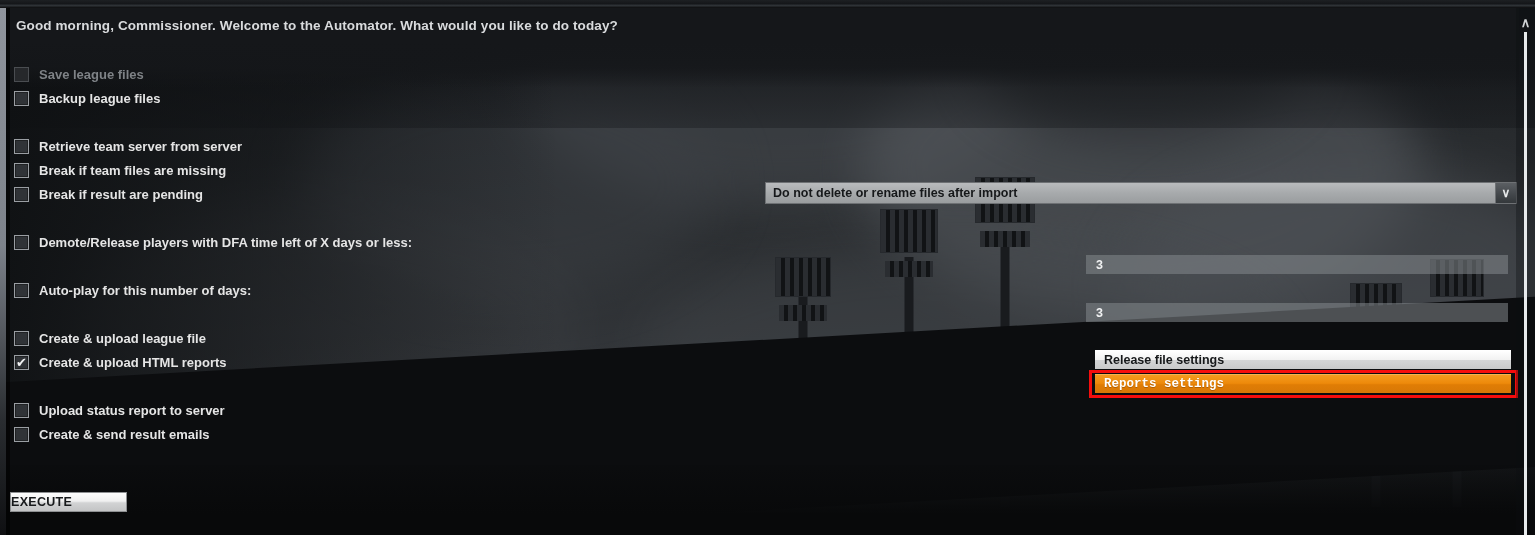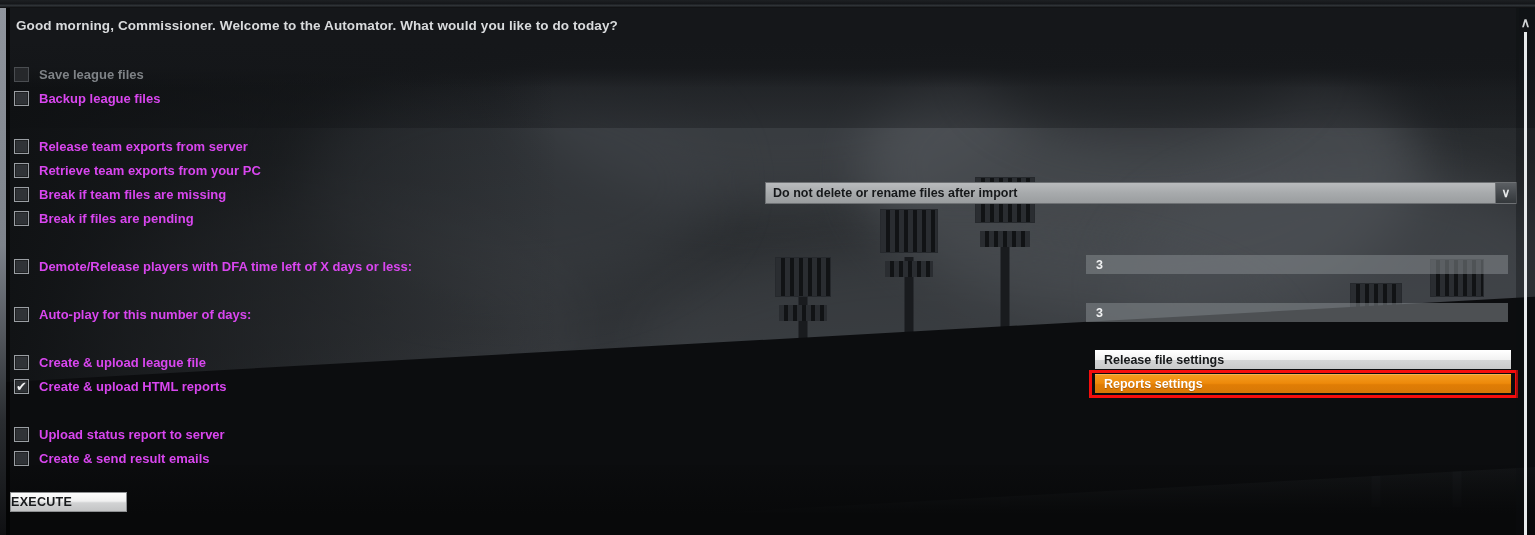--- a/index.html
+++ b/index.html
@@ -127,21 +127,21 @@
     flex: 0 0 auto;
     box-shadow: inset 0 0 0 1px rgba(0,0,0,.35);
   }
   .cb .tick {
     color: #f2f3f4; font-size: 13px; line-height: 1;
     font-family: "DejaVu Sans", sans-serif;
     margin-top: -1px;
   }
   .opt-label {
     margin-left: 10px;
-    color: #d946ef;
+    color: #e5e5e5;
     font-size: 13px;
     font-weight: bold;
     white-space: nowrap;
   }
   .opt-row.disabled .cb {
     border-color: #4a4d51;
     background: #26282b;
     box-shadow: none;
   }
   .opt-row.disabled .opt-label { color: #7e8286; }
@@ -198,20 +198,21 @@
     background: linear-gradient(to bottom, #ffffff 0%, #f2f2f2 48%, #d4d5d6 52%, #c8c9ca 100%);
     color: #17191b;
     border-top: 1px solid #ffffff;
   }
   #btn-reports {
     top: 374px;
     background: linear-gradient(to bottom, #f49a1f 0%, #ee8a0b 46%, #e07d05 54%, #d87806 100%);
     color: #ffffff;
     border-top: 1px solid #f7b251;
     text-shadow: 0 1px 0 rgba(120,60,0,.45);
+    font-family: Liberation Mono, monospace;
   }
   .hl-box {
     position: absolute;
     left: 1089px; top: 370px; width: 429px; height: 28px;
     border: 3px solid #f60d0d;
     pointer-events: none;
   }
 
   
   .execute-btn {
@@ -319,39 +320,33 @@
         </span>
       <span class="opt-label">Backup league files</span>
     </div>
 
     <div class="gap-sm"></div>
 
     <div class="opt-row">
       <span class="cb">
           <span class="tick"></span>
         </span>
-      <span class="opt-label">Release team exports from server</span>
-    </div>
-    <div class="opt-row">
-      <span class="cb">
-          <span class="tick"></span>
-        </span>
-      <span class="opt-label">Retrieve team exports from your PC</span>
+      <span class="opt-label">Retrieve team server from server</span>
     </div>
     <div class="opt-row">
       <span class="cb">
           <span class="tick"></span>
         </span>
       <span class="opt-label">Break if team files are missing</span>
     </div>
     <div class="opt-row">
       <span class="cb">
           <span class="tick"></span>
         </span>
-      <span class="opt-label">Break if files are pending</span>
+      <span class="opt-label">Break if result are pending</span>
     </div>
 
     <div class="gap-md" style="height:24px;"></div>
 
     <div class="opt-row">
       <span class="cb">
           <span class="tick"></span>
         </span>
       <span class="opt-label">Demote/Release players with DFA time left of X days or less:</span>
     </div>

